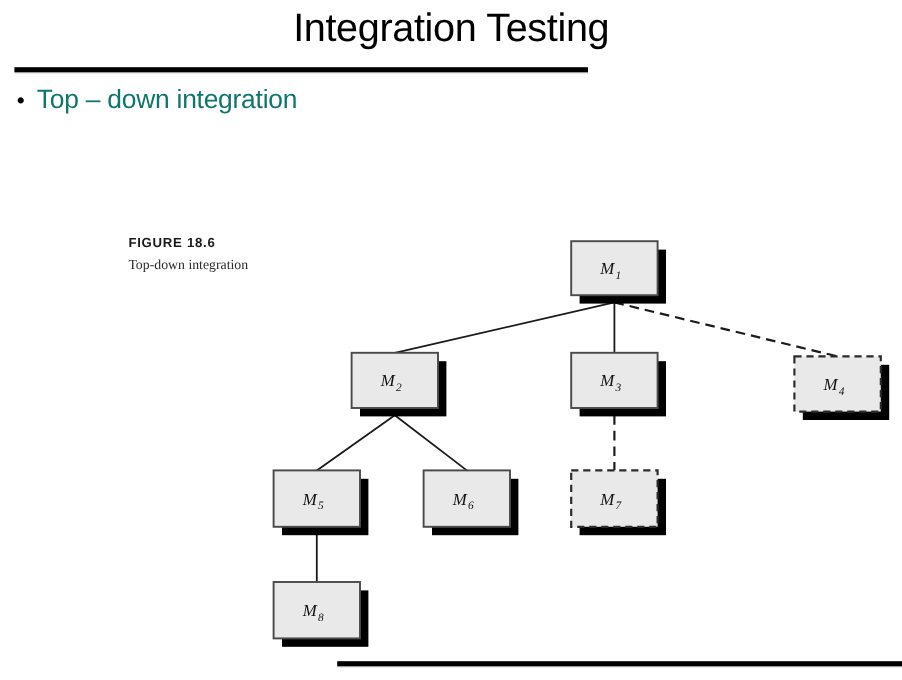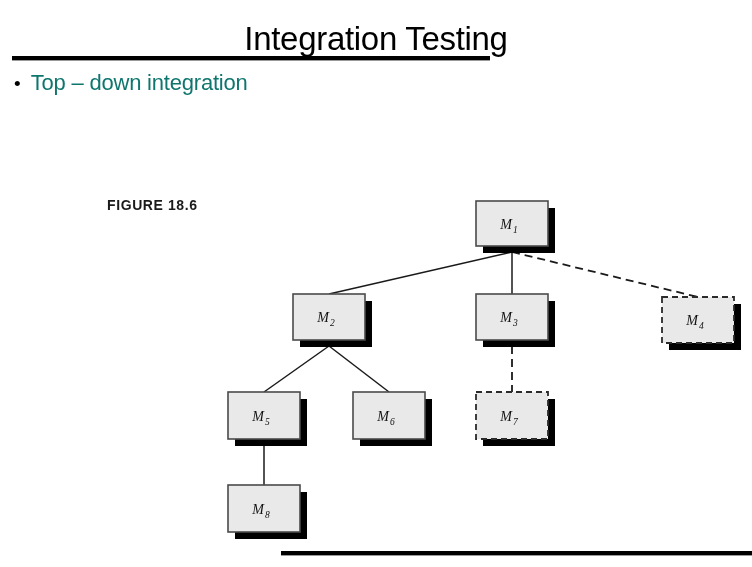--- a/index.html
+++ b/index.html
@@ -13,21 +13,21 @@
     position: relative;
     overflow: hidden;
     font-family: "Liberation Sans", sans-serif;
     color: #000000;
   }
 
   
   .slide-title {
     position: absolute;
     left: 0;
-    top: 20px;
+    top: 4px;
     width: 752px;
     text-align: center;
     font-family: "Liberation Sans", sans-serif;
     font-size: 33px;
     font-weight: 400;
     letter-spacing: -0.3px;
     color: #000000;
     white-space: nowrap;
   }
   .title-rule {
@@ -72,21 +72,21 @@
 
   
   .fig-caption {
     position: absolute;
     left: 107px;
     top: 197px;
     width: 120px;
   }
   .fig-number {
     font-family: "Liberation Sans", sans-serif;
-    font-size: 14px;
+    font-size: 11px;
     font-weight: 700;
     letter-spacing: 0.6px;
     color: #1a1a1a;
     white-space: nowrap;
   }
   .fig-desc {
     margin-top: 5px;
     font-family: "Liberation Serif", serif;
     font-size: 11.5px;
     line-height: 1.28;
@@ -160,20 +160,21 @@
 
 <div class="title-rule"></div>
 
 <div class="bullet-row">
   <span class="bullet-dot">•</span>
   <span class="bullet-text">Top – down integration</span>
 </div>
 
 <div class="fig-caption">
   <div class="fig-number">FIGURE 18.6</div>
+  <div class="fig-desc">Top-down integration</div>
 </div>
 
 <svg id="diagram" viewBox="0 0 752 567" xmlns="http://www.w3.org/2000/svg">
   <g id="edge-layer">
       <line x1="512" y1="252" x2="329" y2="294" class="edge"></line>
       <line x1="512" y1="252" x2="512" y2="294" class="edge"></line>
       <line x1="512" y1="252" x2="698" y2="297" class="edge dashed"></line>
       <line x1="329" y1="346" x2="264" y2="392" class="edge"></line>
       <line x1="329" y1="346" x2="389" y2="392" class="edge"></line>
       <line x1="512" y1="346" x2="512" y2="392" class="edge dashed"></line>

